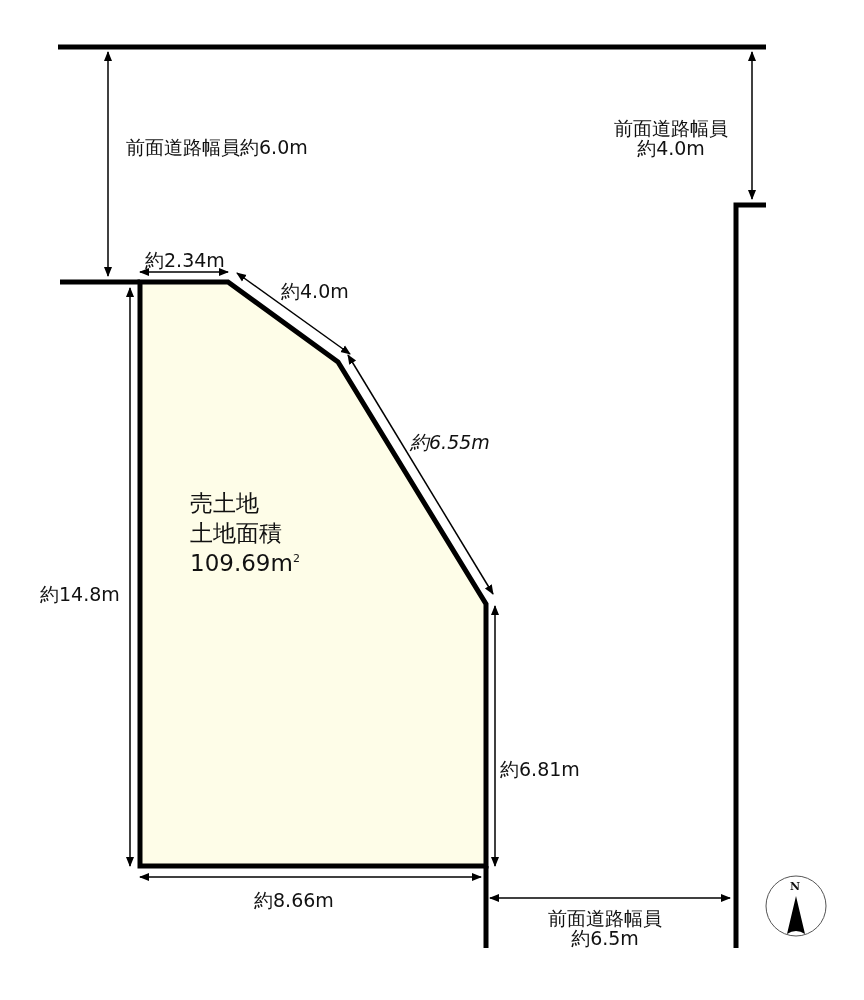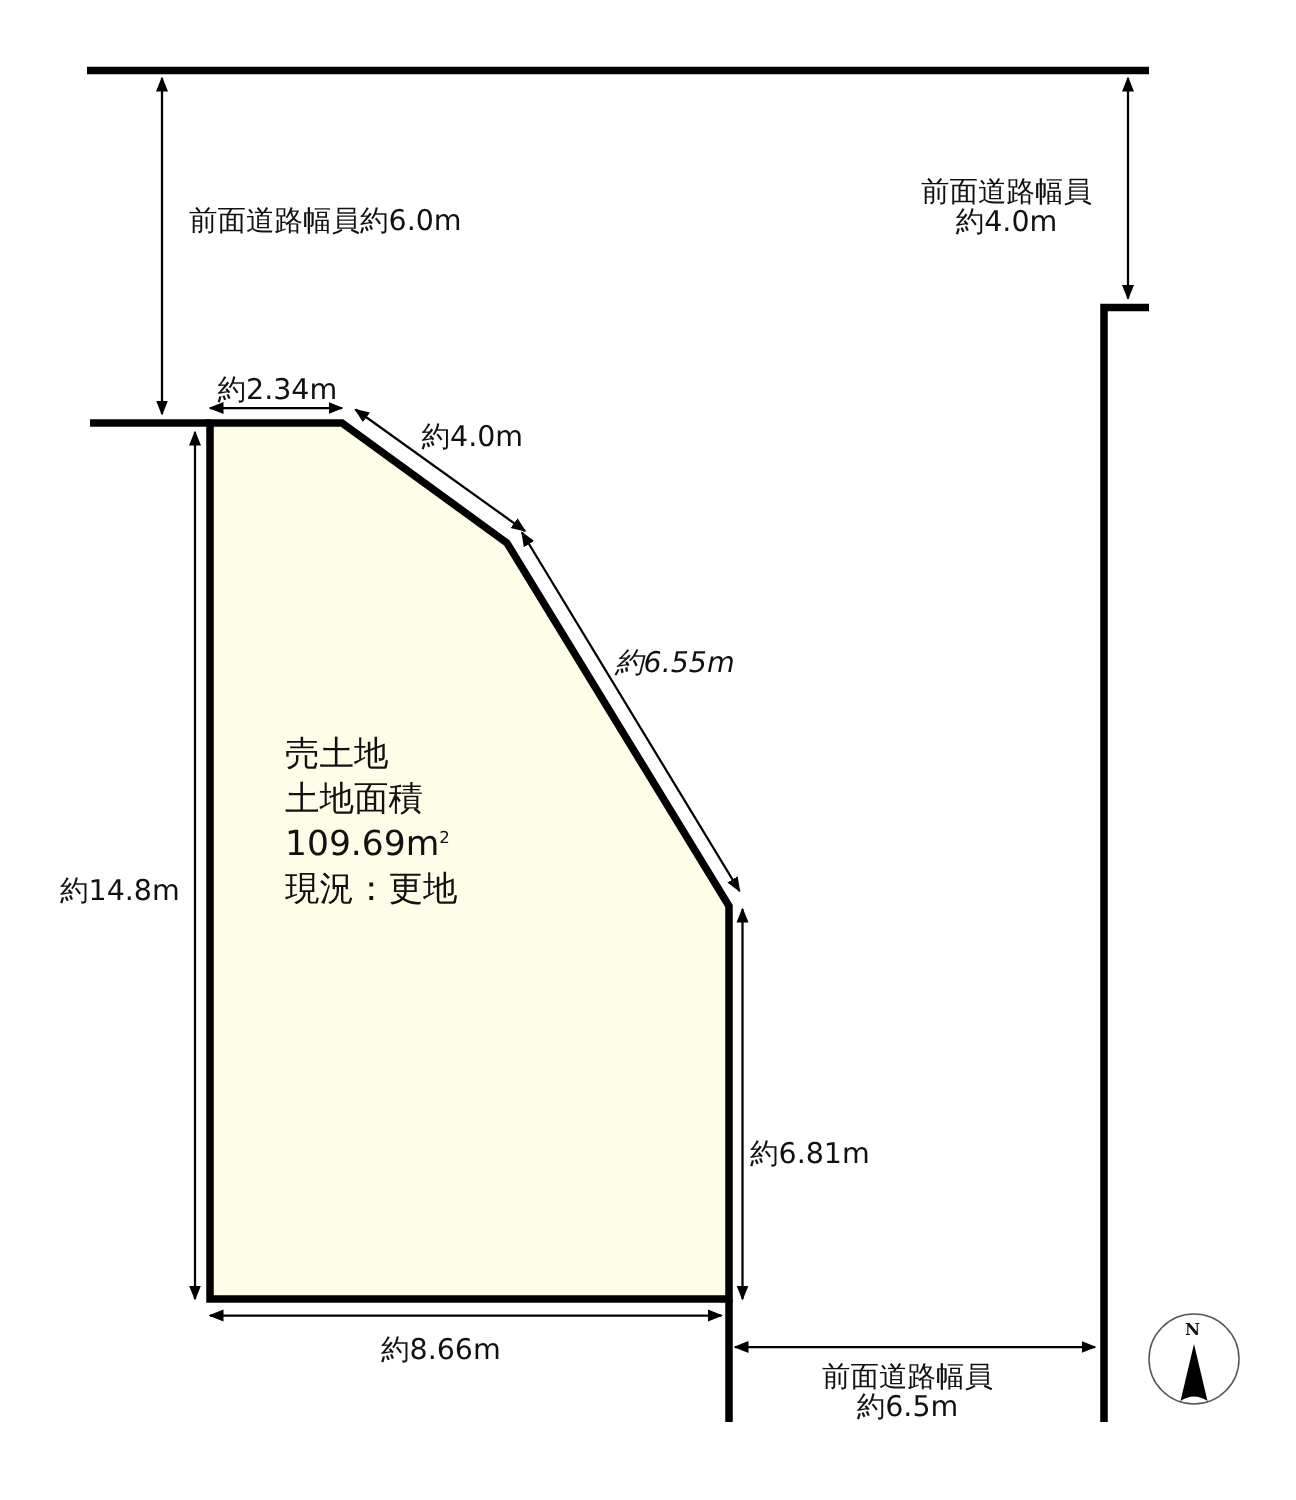--- a/index.html
+++ b/index.html
@@ -74,16 +74,15 @@
 <div class="lbl" style="left:281px;top:281px;">約4.0m</div>
 <div class="lbl" style="left:410px;top:432px;font-style:italic;">約6.55m</div>
 <div class="lbl" style="left:40px;top:584px;">約14.8m</div>
 <div class="lbl" style="left:500px;top:739px;margin-top:20px;">約6.81m</div>
 <div class="lbl" style="left:254px;top:890px;">約8.66m</div>
 
 <div class="lot-text">
   <div>売土地</div>
   <div>土地面積</div>
   <div><span>109.69m</span><sup>2</sup></div>
-  <div>現況：更地</div>
 </div>
 
 <div class="lbl" style="left:790px;top:877px;font-family:'DejaVu Serif',serif;font-size:11px;font-weight:bold;">N</div>
 
 </body></html>

